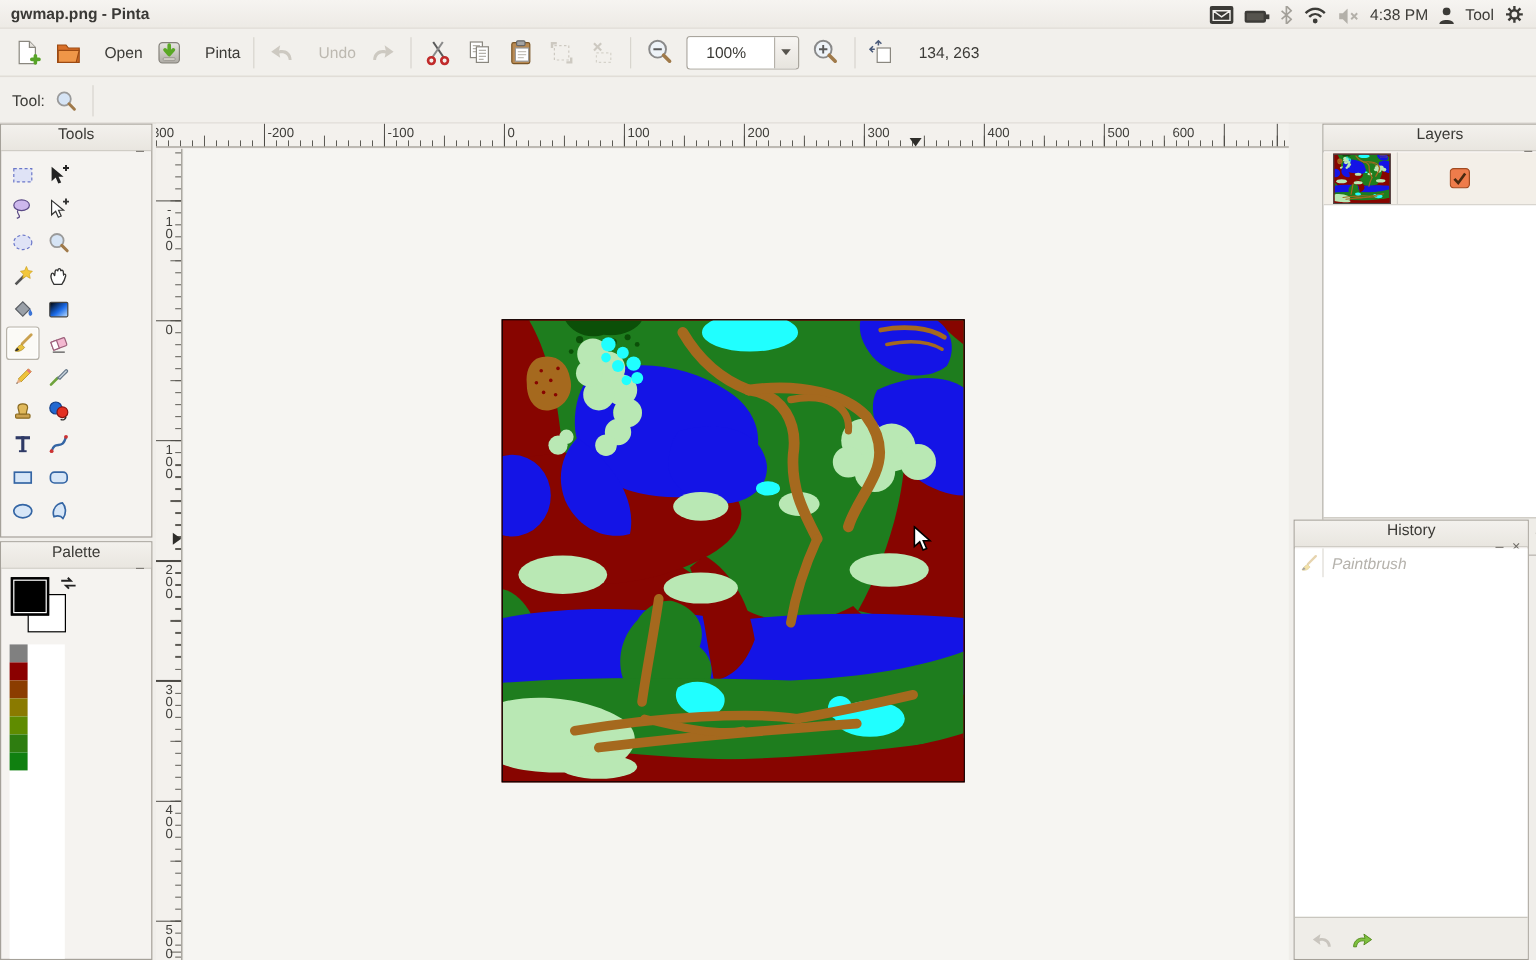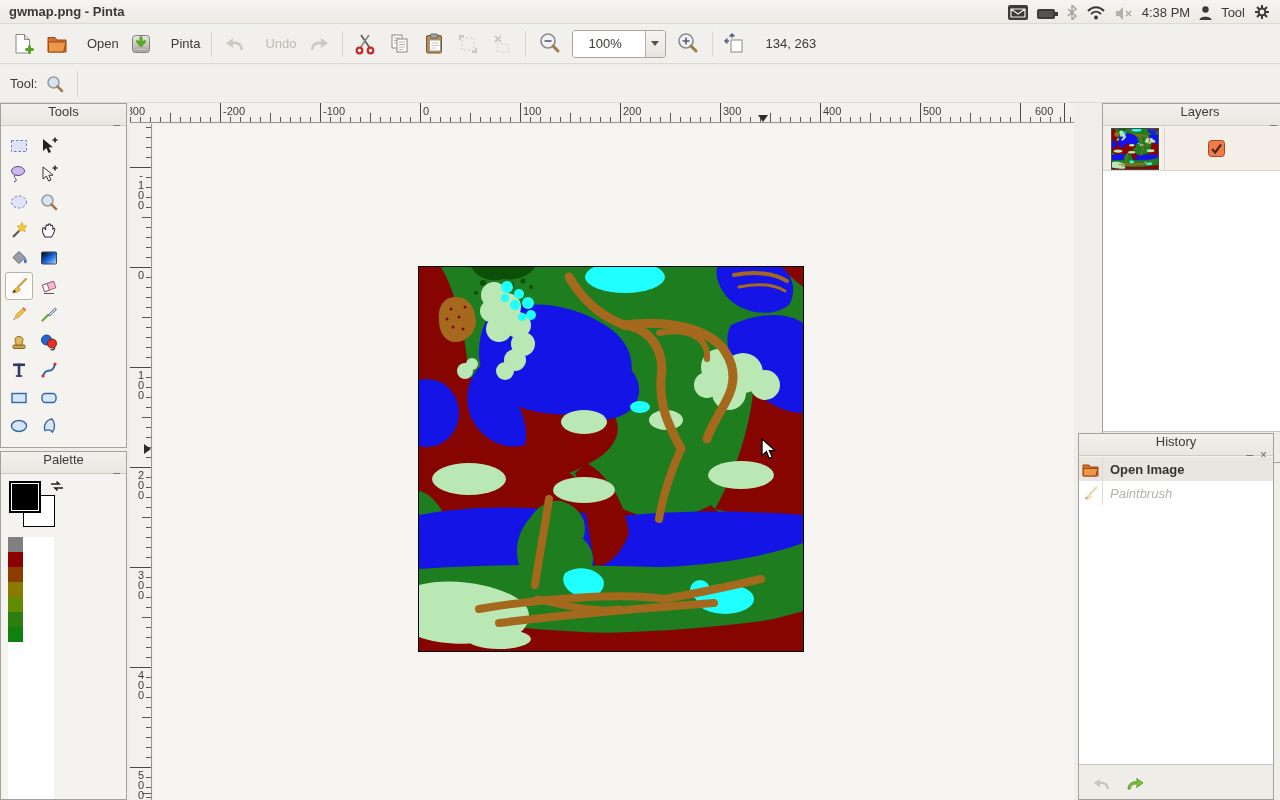--- a/index.html
+++ b/index.html
@@ -561,21 +561,21 @@
     <div class="t-major"></div>
   <span class="lbl" style="left:-7px">-300</span>
   <span class="lbl" style="left:93px">-200</span>
   <span class="lbl" style="left:193px">-100</span>
   <span class="lbl" style="left:293px">0</span>
   <span class="lbl" style="left:393px">100</span>
   <span class="lbl" style="left:493px">200</span>
   <span class="lbl" style="left:593px">300</span>
   <span class="lbl" style="left:693px">400</span>
   <span class="lbl" style="left:793px">500</span>
-  <span class="lbl" style="left:905px">600</span>
+  <span class="lbl" style="left:847px">600</span>
 </div>
 <div class="ruler" id="vruler">
   <div class="t-minor"></div>
     <div class="t-mid"></div>
     <div class="t-major"></div>
   <span class="lbl" style="top:45px">-100</span>
   <span class="lbl" style="top:145px">0</span>
   <span class="lbl" style="top:245px">100</span>
   <span class="lbl" style="top:345px">200</span>
   <span class="lbl" style="top:445px">300</span>
@@ -647,29 +647,20 @@
 
 <div class="panel" id="history-panel">
   <div class="panel-h">
     <span>History</span>
     <span class="ctrls">
       <span>–</span>
       <span>×</span>
     </span>
   </div>
   <div id="history-list">
-    <div class="hist-row current">
-      <span class="hicon">
-          <svg width="17" height="15">
-            <path d="M1,3 h6 l1.5,2 h7.5 v9 H1 Z" fill="#d86f28" stroke="#9c4a12"></path>
-            <path d="M1.3,6.5 h14.5 l-2,7.5 H1.3 Z" fill="#ef9648" stroke="#9c4a12"></path>
-          </svg>
-        </span>
-      <span class="hlabel">Open Image</span>
-    </div>
     <div class="hist-row undone">
       <span class="hicon">
           <svg width="17" height="17">
             <line x1="14.5" y1="2.5" x2="8" y2="9" stroke="#caa14f" stroke-width="2" stroke-linecap="round"></line>
             <path d="M7.6,9.4 L9.7,11.5 C8.5,13.6 5.2,14.9 3,14 C3.9,12 5.5,10.4 7.6,9.4 Z" fill="#e8c13e" stroke="#a8871d" stroke-width=".5"></path>
             <path d="M3,14 C3.4,13.2 3.9,12.4 4.6,11.7 L6,13.1 C5.1,13.8 4.1,14.1 3,14 Z" fill="#333"></path>
           </svg>
         </span>
       <span class="hlabel">Paintbrush</span>
     </div>

